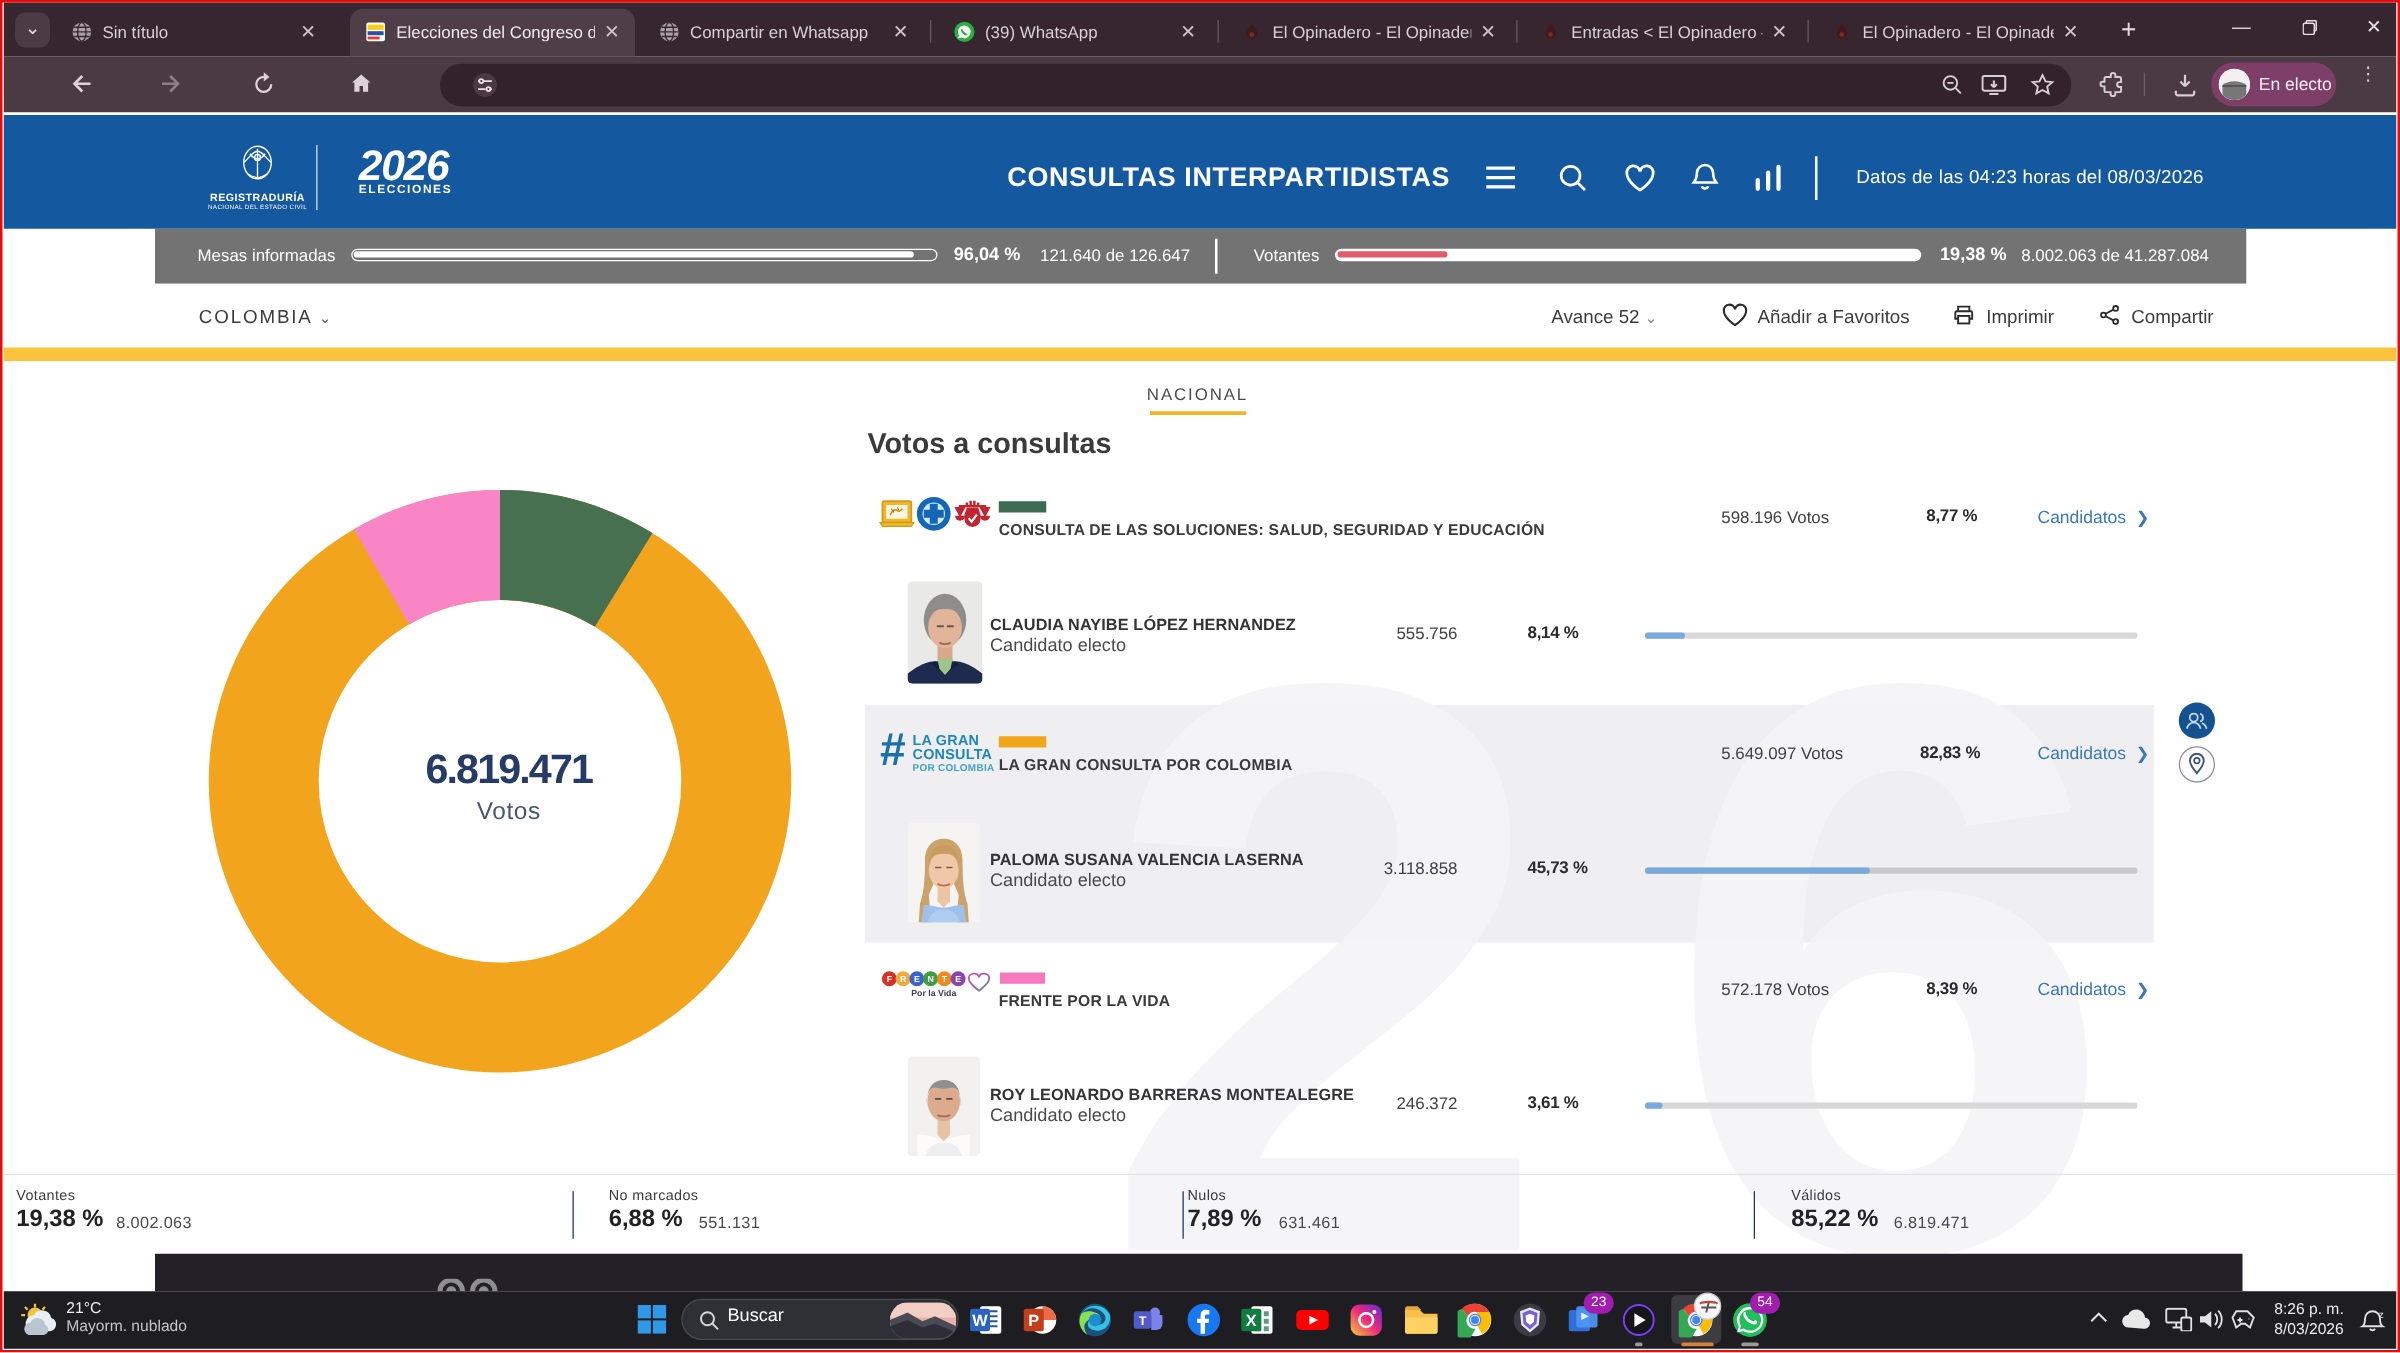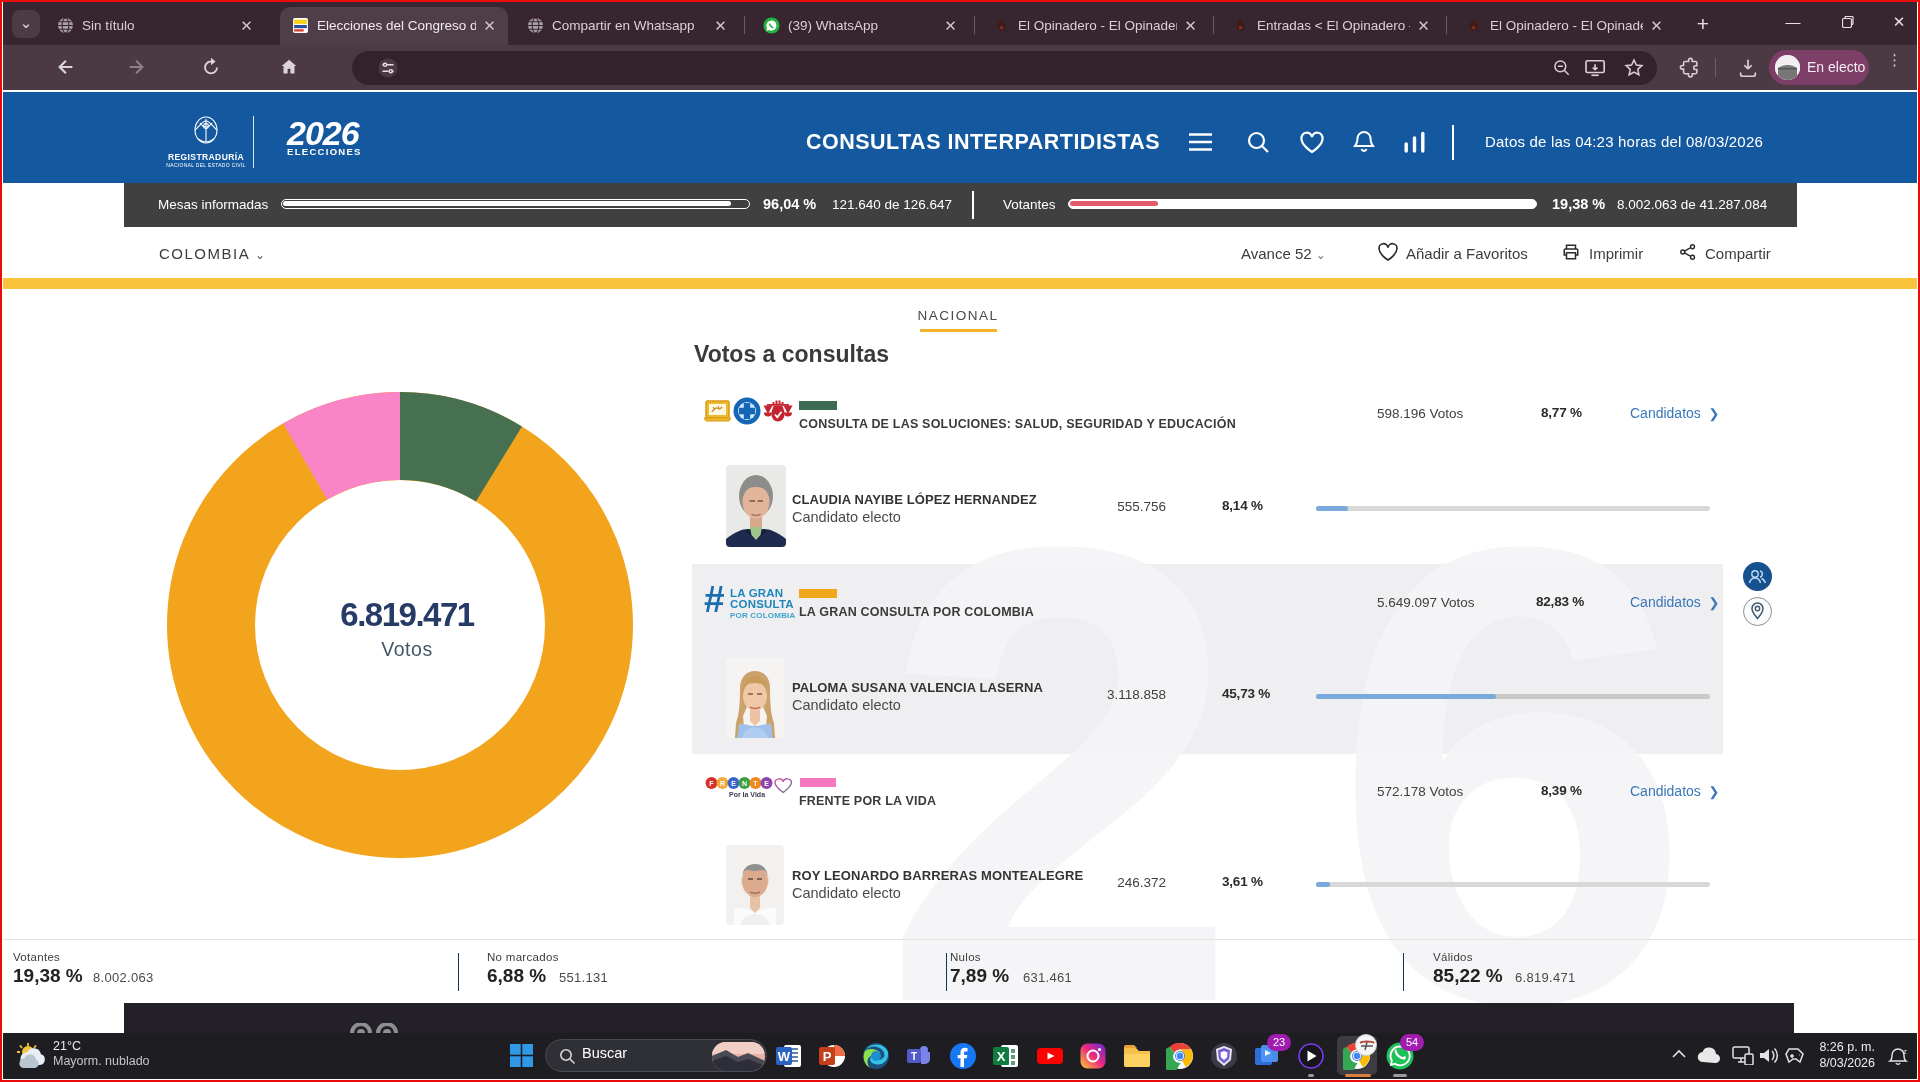--- a/index.html
+++ b/index.html
@@ -22,21 +22,21 @@
 #toolbar{position:absolute;left:3px;top:45px;width:1914px;height:45px;background:#4b3a43;}
 .tbico{position:absolute;top:11px;width:22px;height:22px;}
 #omnibox{position:absolute;left:349px;top:6px;width:1305px;height:34px;background:#33222b;border-radius:17px;}
 #urltext{position:absolute;left:73px;top:8px;font-size:15.5px;color:#ece4e8;letter-spacing:.2px;}
 #enpausa{position:absolute;left:1766px;top:5px;width:100px;height:35px;background:#7d3f68;border-radius:18px;}
 #enpausa .av{position:absolute;left:6px;top:5px;width:25px;height:25px;border-radius:50%;background:#f3eef1;overflow:hidden;}
 #enpausa .tx{position:absolute;left:38px;top:9px;font-size:14px;color:#f5edf2;}
 
 #page{position:absolute;left:3px;top:90px;width:1914px;height:943px;background:#fff;}
 #bluehead{position:absolute;left:0;top:2px;width:1914px;height:91px;background:#14599f;}
-#navybar{position:absolute;left:121px;top:93px;width:1673px;height:44px;background:#404040;}
+#navybar{position:absolute;left:121px;top:93px;width:1673px;height:44px;background:#737373;}
 #whitebar{position:absolute;left:0;top:137px;width:1914px;height:51px;background:#fff;}
 #yellowbar{position:absolute;left:0;top:188px;width:1914px;height:11px;background:#f9c33c;}
 .navytxt{position:absolute;color:#fff;font-size:13.5px;}
 .pbar{position:absolute;height:10px;border:1.5px solid #fff;border-radius:6px;}
 .pbar .fill{position:absolute;left:1px;top:1px;height:5px;border-radius:3px;background:#fff;}
 
 #content{position:absolute;left:0;top:199px;width:1914px;height:650px;background:#fff;overflow:hidden;}
 
 #statsbar{position:absolute;left:0;top:849px;width:1914px;height:64px;background:transparent;border-top:1px solid #e2e2e2;}
 .stat .lab{position:absolute;font-size:11.5px;color:#3c3c3c;letter-spacing:.3px;}

